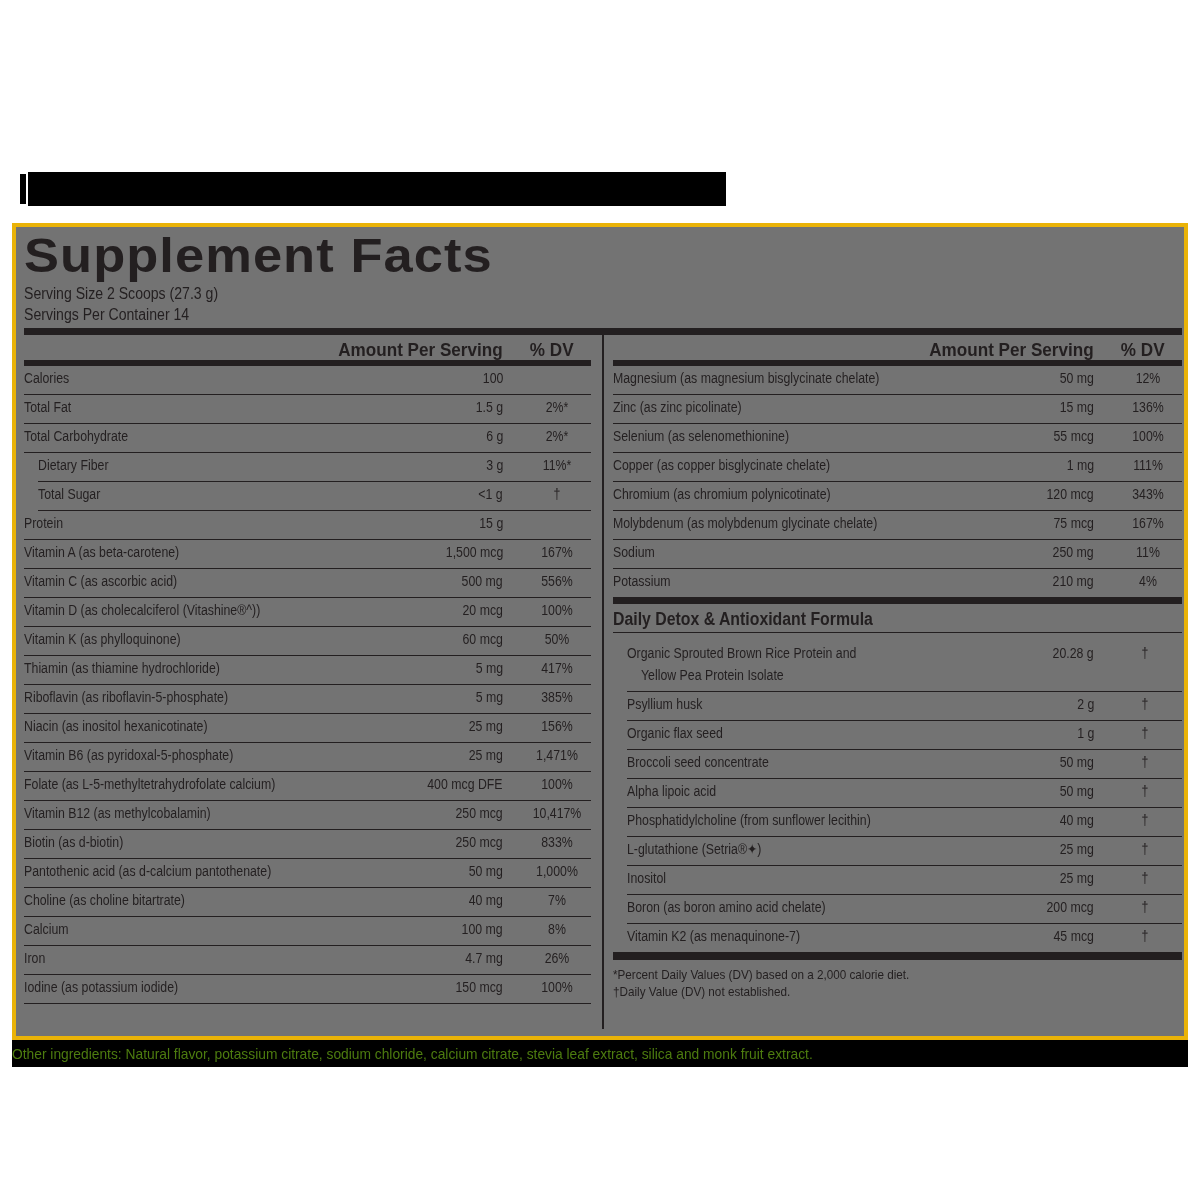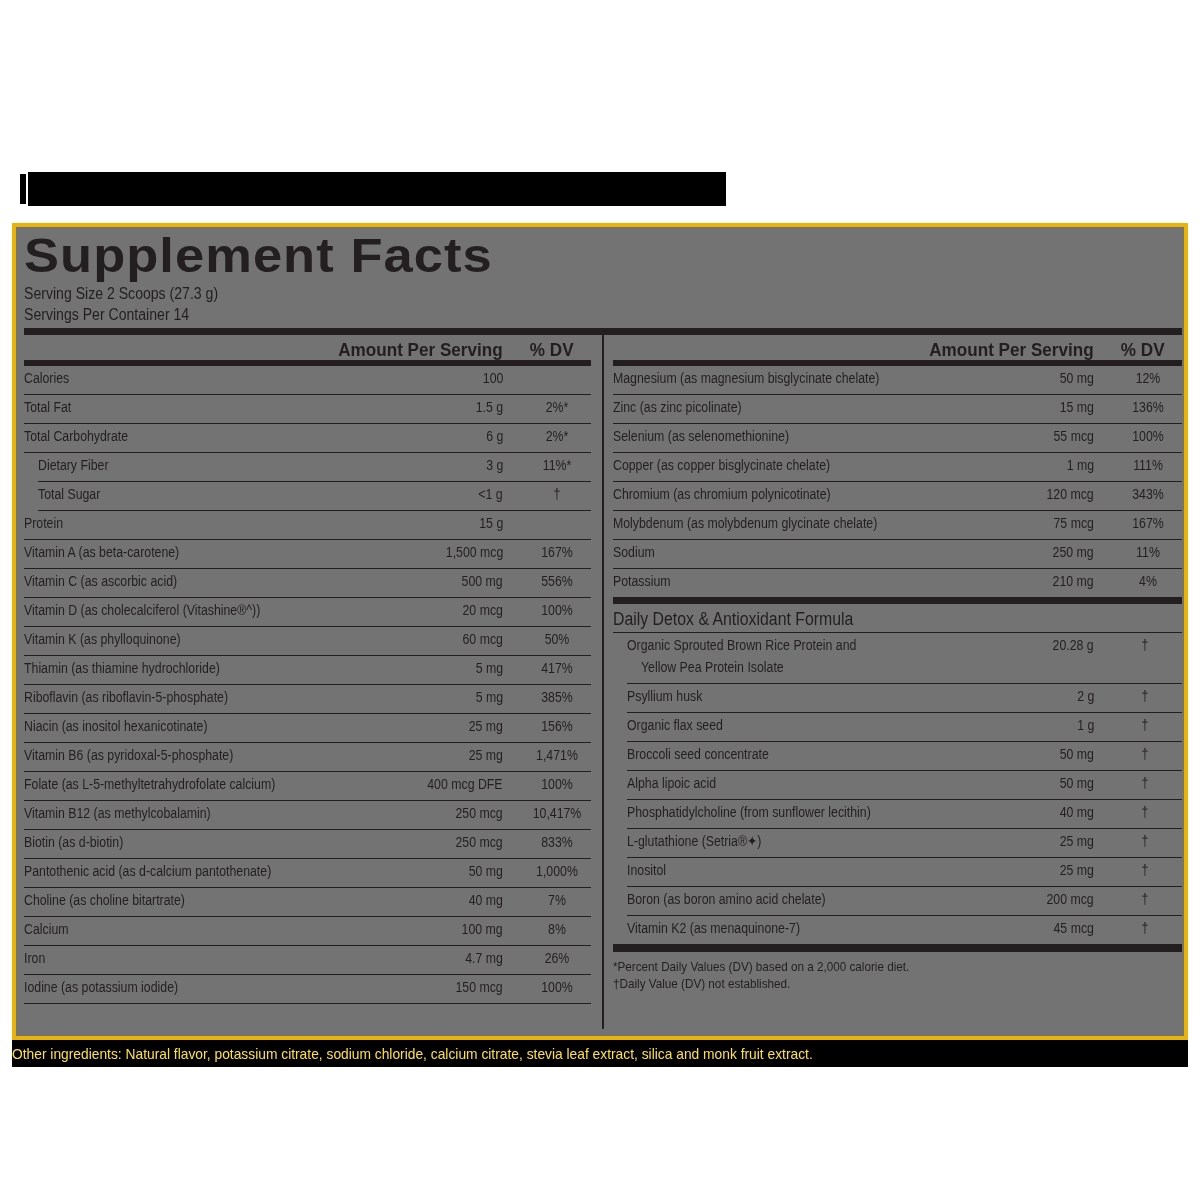--- a/index.html
+++ b/index.html
@@ -21,32 +21,32 @@
   .col-head { height:25px; position:relative; font-size:19px; font-weight:bold; }
   .col-head .h-amt { position:absolute; right:88px; top:4px; transform:scaleX(0.9); transform-origin:right top; }
   .col-head .h-dv { position:absolute; right:17px; top:4px; transform:scaleX(0.9); transform-origin:right top; }
   .col-head-bar { height:6px; background:#231f20; }
   .row { position:relative; height:28px; border-bottom:1.5px solid #231f20; font-size:14px; }
   .row .n { position:absolute; left:0; top:4px; white-space:nowrap; transform:scaleX(0.88); transform-origin:left top; }
   .row .a { position:absolute; right:88px; top:4px; white-space:nowrap; transform:scaleX(0.88); transform-origin:right top; }
   .row .d { position:absolute; right:0; width:68px; text-align:center; top:4px; white-space:nowrap; transform:scaleX(0.88); transform-origin:center top; }
   .row.indent { margin-left:14px; }
   .row.indent .a { right:88px; }
-  .row.tall { height:50px; }
+  .row.tall { height:50px;margin-top:8px; }
   .row .n2 { position:absolute; left:14px; top:26px; white-space:nowrap; transform:scaleX(0.88); transform-origin:left top; }
   .sub-rows .row { margin-left:14px; }
   .sub-rows .row .n { left:0; }
   .sub-rows .row .d { width:74px; }
   .sec-bar { height:7px; background:#231f20; margin-top:0px; }
-  .sec-title { height:28px; font-size:18px; font-weight:normal; position:relative; border-bottom:1.5px solid #231f20; margin-left:0; }
+  .sec-title { height:28px; font-size:18px; font-weight:bold; position:relative; border-bottom:1.5px solid #231f20; margin-left:0; }
   .sec-title span { position:absolute; left:0; top:5px; transform:scaleX(0.88); transform-origin:left top; white-space:nowrap; }
   .end-bar { height:8px; background:#231f20; }
   .foot { font-size:13px; line-height:17px; margin-top:6px; transform:scaleX(0.9); transform-origin:left top; white-space:nowrap; }
   .other { position:absolute; left:12px; top:1040px; width:1176px; height:27px; background:#000;
-           color:#fde047; font-size:15px; line-height:27px; }
+           color:#4d7c0f; font-size:15px; line-height:27px; }
   .other span { display:inline-block; transform:scaleX(0.92); transform-origin:left center; white-space:nowrap; padding-left:0; }
 </style>
 </head>
 <body>
 
 <div class="redact-bar">
   <div class="edge-l"></div>
 </div>
 
 <div class="panel">

